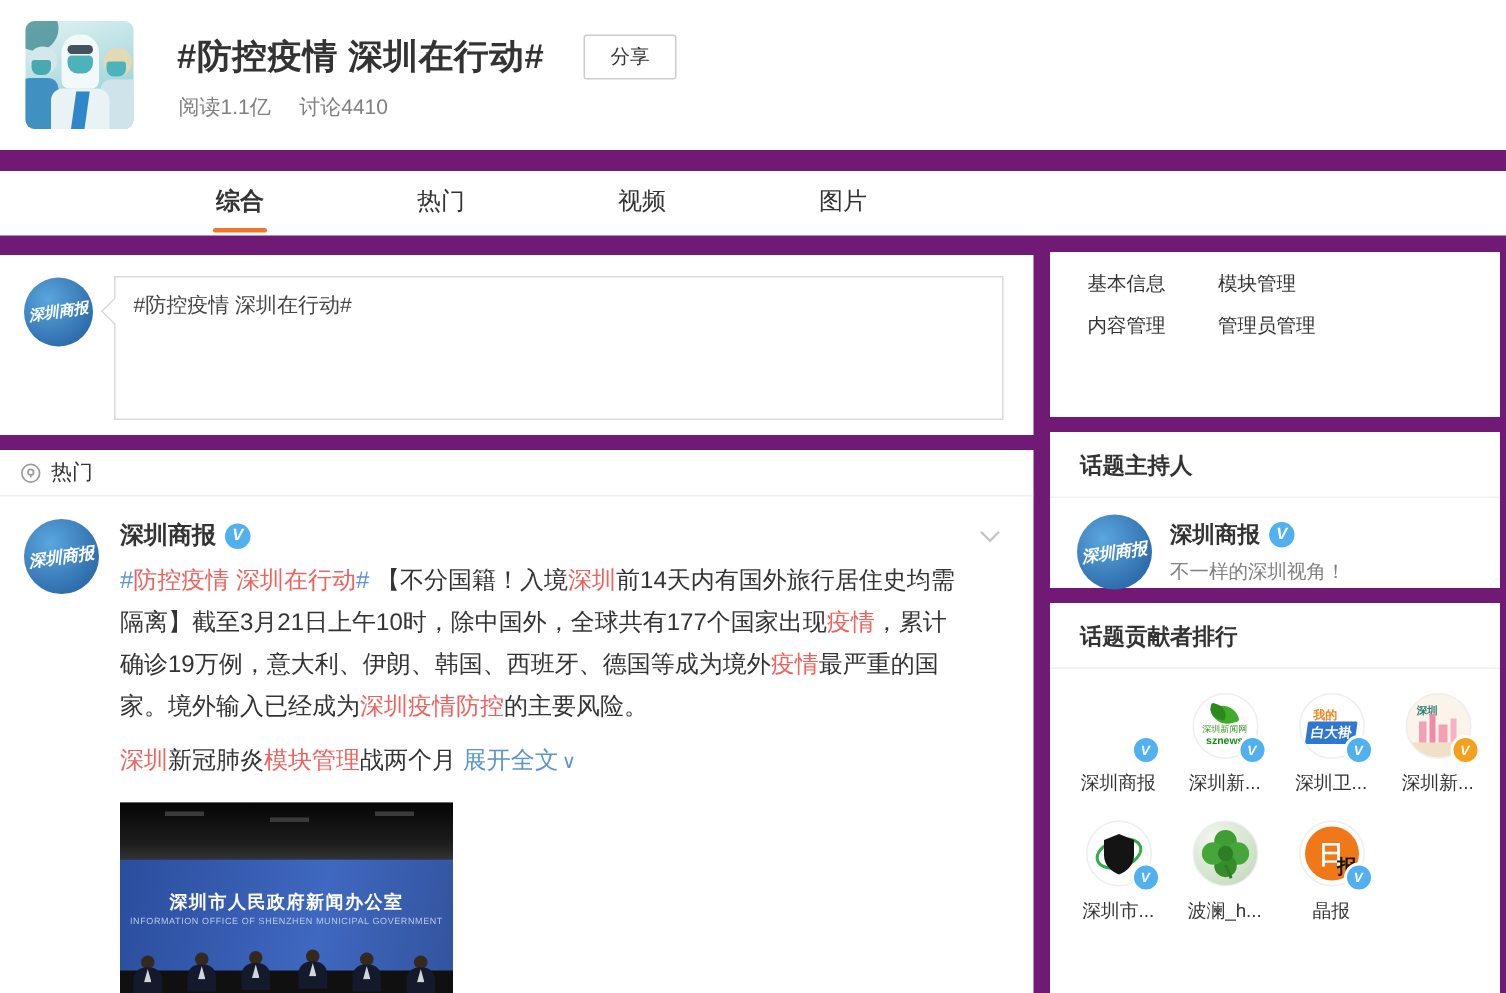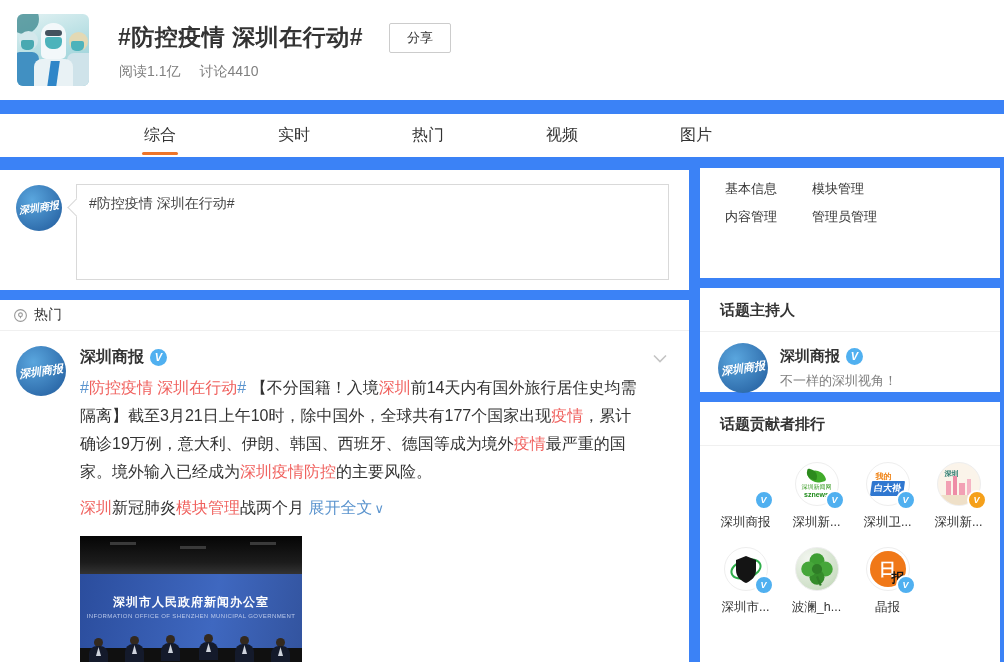--- a/index.html
+++ b/index.html
@@ -1,17 +1,17 @@
 <!DOCTYPE html>
 <html><head>
 <meta charset="utf-8">
 <style>
   html,body{margin:0;padding:0;}
   body{font-family:"Liberation Sans","DejaVu Sans",sans-serif;}
-  .stage{position:relative;width:1004px;height:662px;background:#3b82f6;overflow:hidden;color:#333;}
+  .stage{position:relative;width:1004px;height:662px;background:#701a75;overflow:hidden;color:#333;}
 
   
   .topic-header{position:absolute;left:0;top:0;width:1004px;height:100px;background:#fff;}
   .cover{position:absolute;left:17px;top:14px;width:72px;height:72px;border-radius:6px;overflow:hidden;
          background:linear-gradient(160deg,#e3f2f3,#aedbe0 55%,#8fc9d3);}
   .cover .blob-tl{position:absolute;left:-8px;top:-10px;width:30px;height:30px;background:#2d7f86;border-radius:50%;opacity:.7;}
   .cover .hood{position:absolute;left:24px;top:9px;width:25px;height:36px;background:#f3f8fa;border-radius:12px 12px 5px 5px;}
   .cover .goggle-c{position:absolute;left:28px;top:16px;width:17px;height:6px;background:#44525e;border-radius:3px;}
   .cover .mask-c{position:absolute;left:28px;top:23px;width:17px;height:12px;background:#4db3bb;border-radius:3px 3px 7px 7px;}
   .cover .body-c{position:absolute;left:17px;top:45px;width:39px;height:30px;background:#e9f2f5;border-radius:8px 8px 0 0;}
@@ -25,21 +25,21 @@
   .title-row{position:absolute;left:118px;top:22px;display:flex;align-items:center;}
   .page-title{margin:0;font-size:23px;font-weight:700;color:#333;letter-spacing:.5px;white-space:nowrap;}
   .share-btn{margin-left:26px;background:#fff;border:1px solid #ccc;border-radius:2px;font-size:13px;color:#333;
              padding:5px 17px;cursor:pointer;font-family:inherit;}
   .stats{position:absolute;left:119px;top:63px;font-size:14px;color:#808080;}
   .stats span{margin-right:19px;}
 
   
   .tabbar{position:absolute;left:0;top:114px;width:1004px;height:43px;background:#fff;display:flex;padding-left:93px;box-sizing:border-box;}
   .tab{position:relative;width:134px;text-align:center;line-height:42px;font-size:16px;color:#333;cursor:pointer;}
-  .tab.active{font-weight:400;}
+  .tab.active{font-weight:700;}
   .tab .underline{display:none;}
   .tab.active .underline{display:block;position:absolute;left:50%;margin-left:-18px;bottom:2px;width:36px;height:3px;background:#f07528;border-radius:2px;}
 
   
   .composer-card{position:absolute;left:0;top:170px;width:689px;height:120px;background:#fff;}
   .szsb-av{position:relative;border-radius:50%;background:radial-gradient(circle at 35% 32%,#5aa6de,#2e6cab 75%);
            display:flex;align-items:center;justify-content:center;overflow:hidden;flex:none;}
   .szsb-av .szsb-txt{color:#fff;font-weight:700;font-style:italic;transform:rotate(-8deg);white-space:nowrap;}
   .composer-av{position:absolute;left:16px;top:15px;width:46px;height:46px;}
   .composer-av .szsb-txt{font-size:10px;}
@@ -162,21 +162,20 @@
       <h1 class="page-title">#防控疫情 深圳在行动#</h1>
       <button class="share-btn">分享</button>
     </div>
     <div class="stats">
       <span>阅读1.1亿</span><span>讨论4410</span>
     </div>
   </header>
 
   <nav class="tabbar">
     <div class="tab active"><span>综合</span><i class="underline"></i></div>
-    <div class="tab"><span>实时</span></div>
     <div class="tab"><span>热门</span></div>
     <div class="tab"><span>视频</span></div>
     <div class="tab"><span>图片</span></div>
   </nav>
 
   <section class="composer-card">
     <div class="szsb-av composer-av">
       <span class="szsb-txt">深圳商报</span>
     </div>
     <div class="composer-box">

